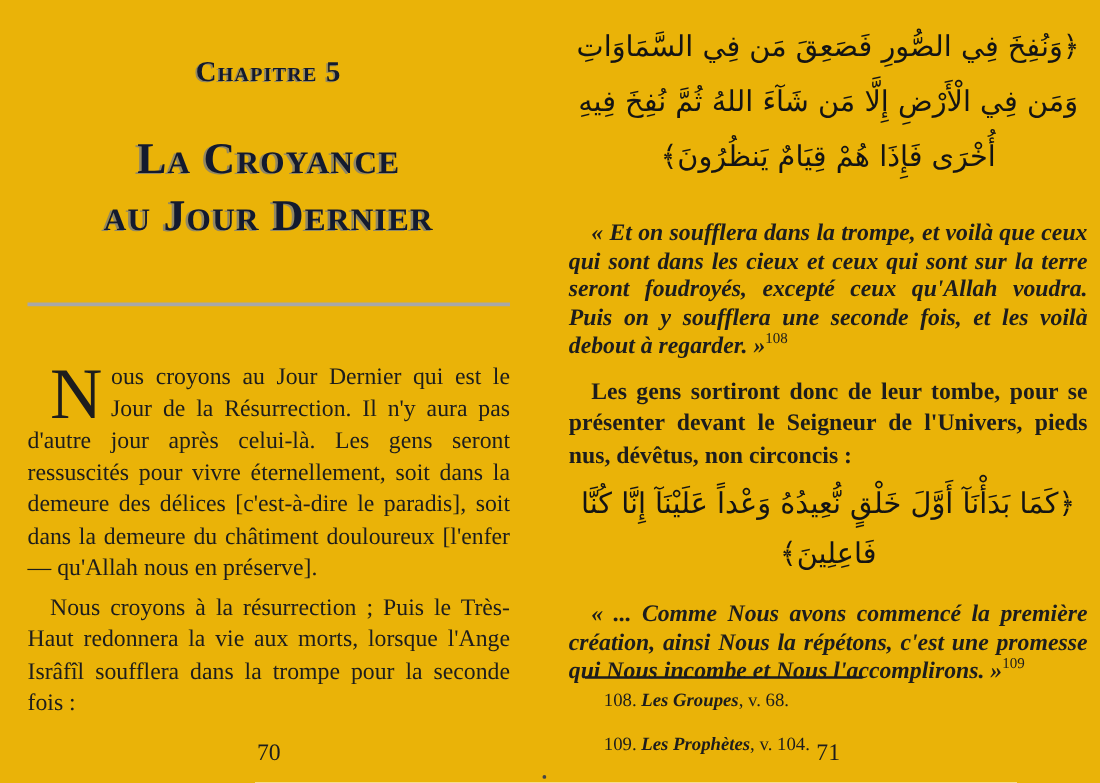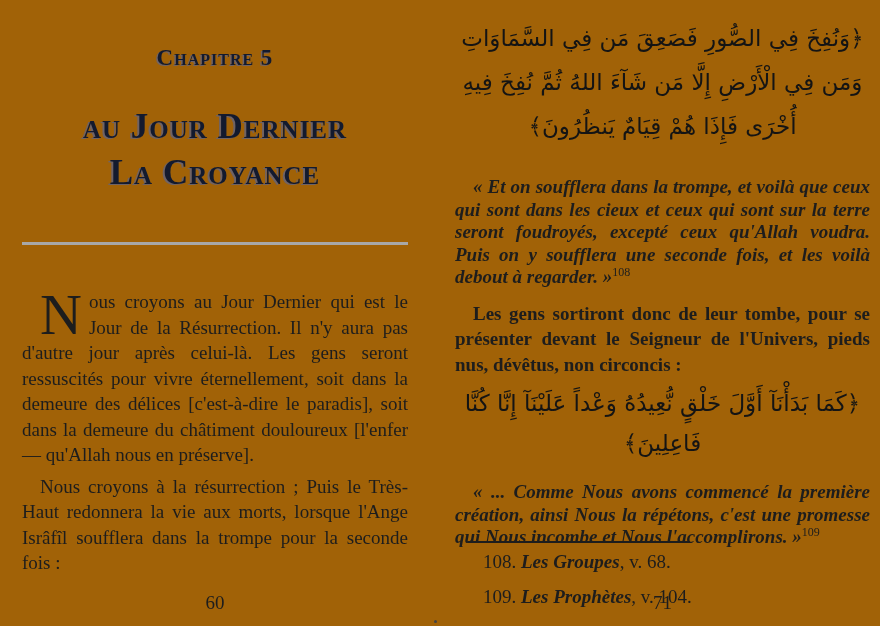--- a/index.html
+++ b/index.html
@@ -6,21 +6,21 @@
     margin: 0; padding: 0;
     width: 880px; height: 626px;
     background: #ffffff;
     overflow: hidden;
   }
   .spread {
     position: relative;
     width: 880px; height: 626px;
     font-family: "Liberation Serif", "DejaVu Serif", serif;
     color: #1d1d1d;
-    background: #a16207;
+    background: #eab308;
   }
   .col { position: absolute; top: 0; height: 626px; }
   .left-col  { left: 22px;  width: 386px; }
   .right-col { left: 455px; width: 415px; }
 
   
   .chapter {
     margin-top: 44px;
     text-align: center;
     font-variant: small-caps;
@@ -101,21 +101,21 @@
     left: 0; top: 541px;
     width: 100%;
   }
   .fn-rule {
     width: 222px;
     height: 1.5px;
     background: #1d1d1d;
     margin-left: 13px;
   }
   .footnote {
-    font-size: 19px;
+    font-size: 15px;
     line-height: 23px;
     margin: 12px 0 0 28px;
   }
   .footnote:first-of-type { margin-top: 7px; }
   .fn-title { font-weight: bold; font-style: italic; }
   .page-number {
     position: absolute;
     left: 0; top: 592px;
     width: 100%;
     text-align: center;
@@ -133,35 +133,35 @@
 </head>
 <body>
 
 <div class="spread">
 
   <div class="col left-col">
 
     <div class="chapter">Chapitre 5</div>
 
     <div class="book-title">
+      <div>La Croyance</div>
       <div>au Jour Dernier</div>
-      <div>La Croyance</div>
     </div>
 
     <div class="rule"></div>
 
     <p class="body-text para1">
       <span class="dropcap">N</span><span>ous croyons au Jour Dernier qui est le Jour de la Résurrection. Il n'y aura pas d'autre jour après celui-là. Les gens seront ressuscités pour vivre éternellement, soit dans la demeure des délices [c'est-à-dire le paradis], soit dans la demeure du châtiment douloureux [l'enfer — qu'Allah nous en préserve].</span>
     </p>
 
     <p class="body-text para2">
       <span>Nous croyons à la résurrection ; Puis le Très-Haut redonnera la vie aux morts, lorsque l'Ange </span><span class="italic">Isrâfîl</span><span> soufflera dans la trompe pour la seconde fois :</span>
     </p>
 
-    <p class="page-number">60</p>
+    <p class="page-number">70</p>
   </div>
 
   <div class="col right-col">
 
     <p class="arabic arabic1">﴿وَنُفِخَ فِي الصُّورِ فَصَعِقَ مَن فِي السَّمَاوَاتِ وَمَن فِي الْأَرْضِ إِلَّا مَن شَآءَ اللهُ ثُمَّ نُفِخَ فِيهِ أُخْرَى فَإِذَا هُمْ قِيَامٌ يَنظُرُونَ﴾</p>
 
     <p class="quote quote1">
       <span>« Et on soufflera dans la trompe, et voilà que ceux qui sont dans les cieux et ceux qui sont sur la terre seront foudroyés, excepté ceux qu'Allah voudra. Puis on y soufflera une seconde fois, et les voilà debout à regarder. »</span><sup class="fn-ref">108</sup>
     </p>
 

